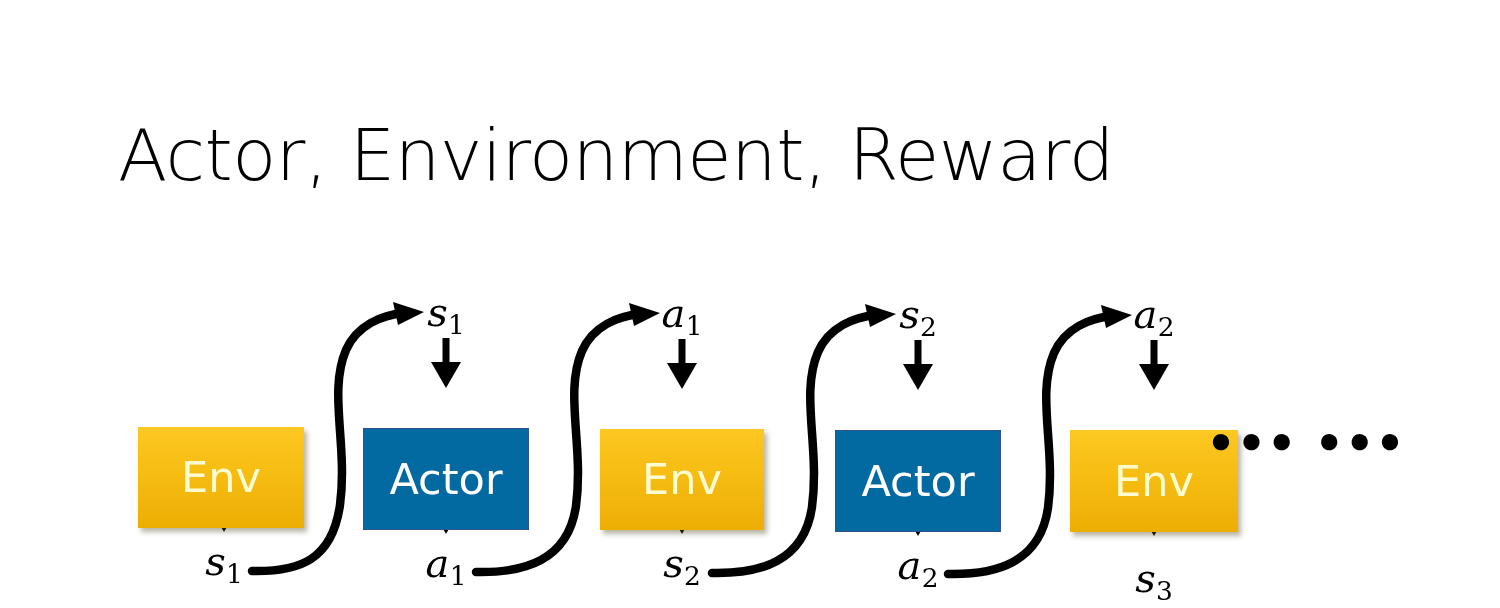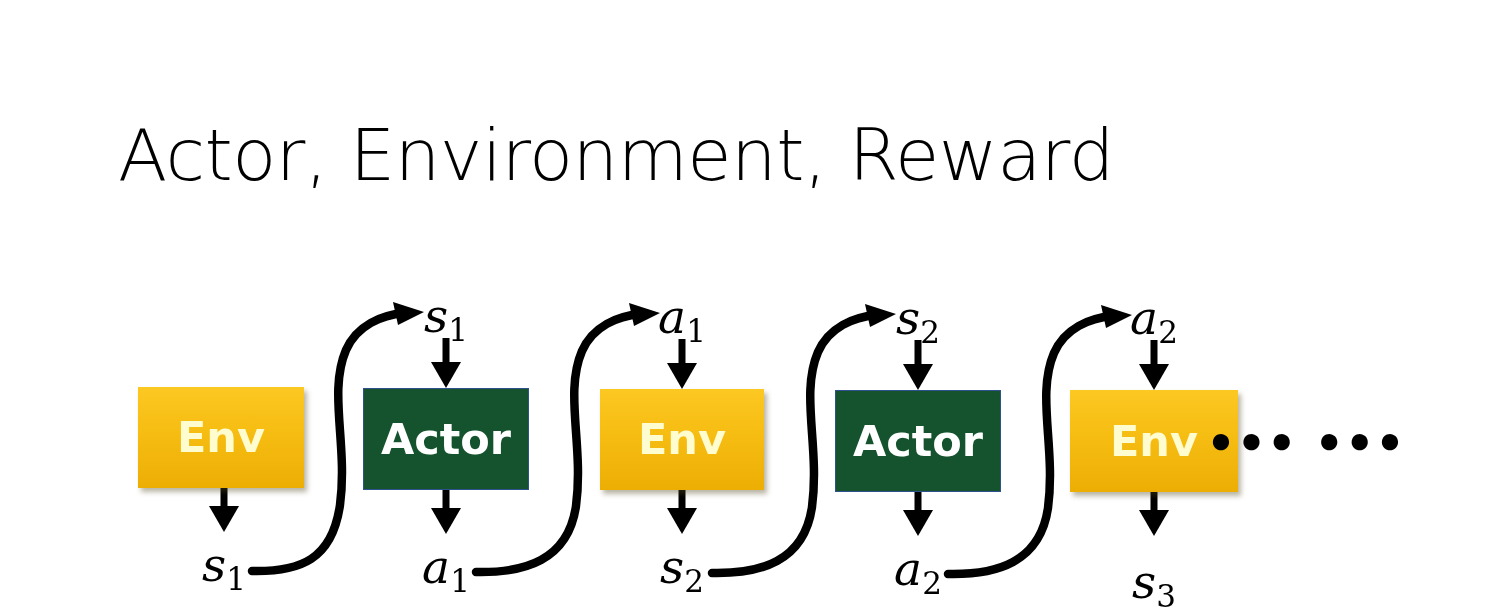--- a/index.html
+++ b/index.html
@@ -48,45 +48,46 @@
   }
 
   
   .node-box {
     position: absolute;
     box-sizing: border-box;
     display: flex;
     align-items: center;
     justify-content: center;
     font-family: "DejaVu Sans", sans-serif;
-    font-weight: 700;
+    font-weight: 400;
     font-size: 43px;
     line-height: 1;
     letter-spacing: 0px;
     white-space: nowrap;
+    margin-top: 40px;
   }
   .node-box.env {
     background: linear-gradient(to bottom, #FCC822 0%, #F7BE14 40%, #EDAE04 100%);
     color: #FFFCCF;
     border: none;
     box-shadow: 3px 4px 5px rgba(80,70,30,0.40);
   }
   .node-box.actor {
-    background: #14532d;
+    background: #0369a1;
     color: #FFFFFF;
     border: 1.5px solid #2F528F;
     box-shadow: none;
   }
 
   
   .math-label {
     position: absolute;
     font-family: "DejaVu Serif", serif;
     font-style: italic;
-    font-size: 47px;
+    font-size: 40px;
     line-height: 1;
     color: #000000;
     white-space: nowrap;
     transform: translateX(-50%);
   }
   .math-label .sub {
     font-style: normal;
     font-size: 0.66em;
     vertical-align: -0.30em;
     margin-left: 0.01em;

